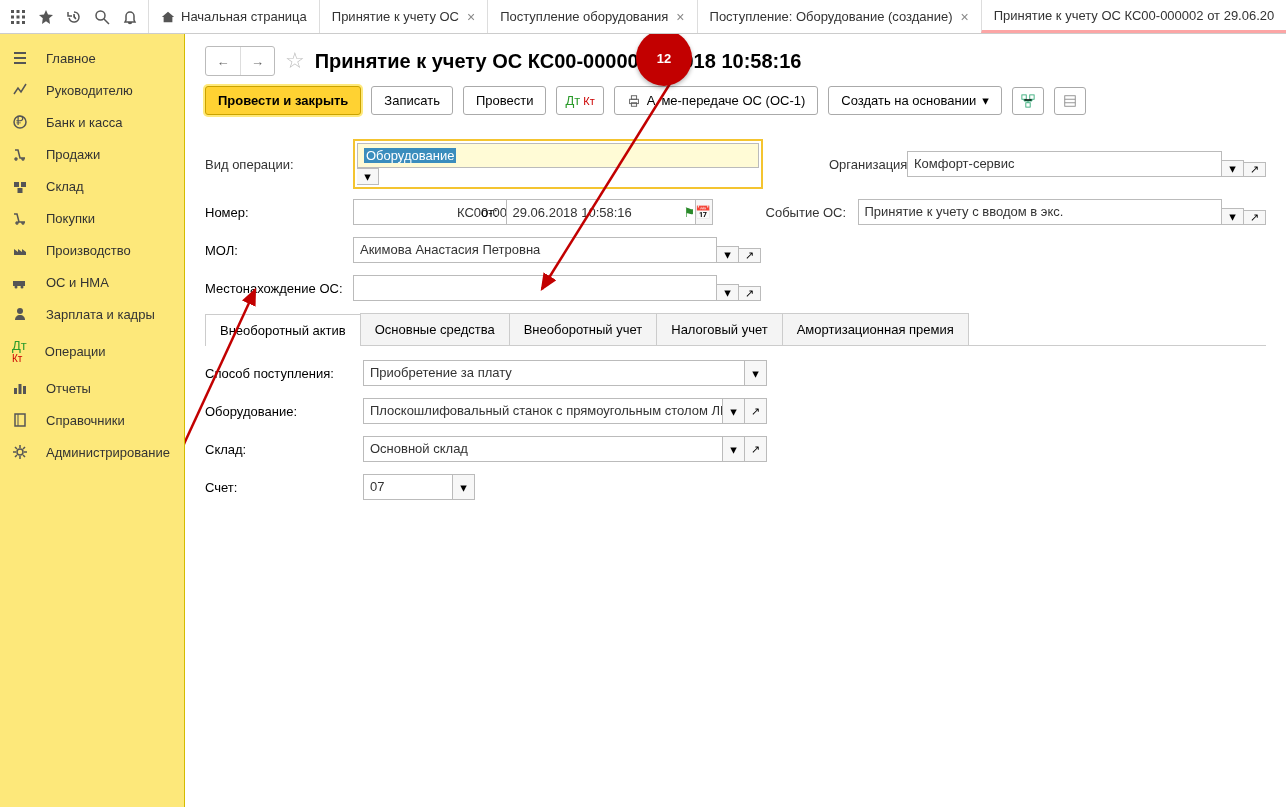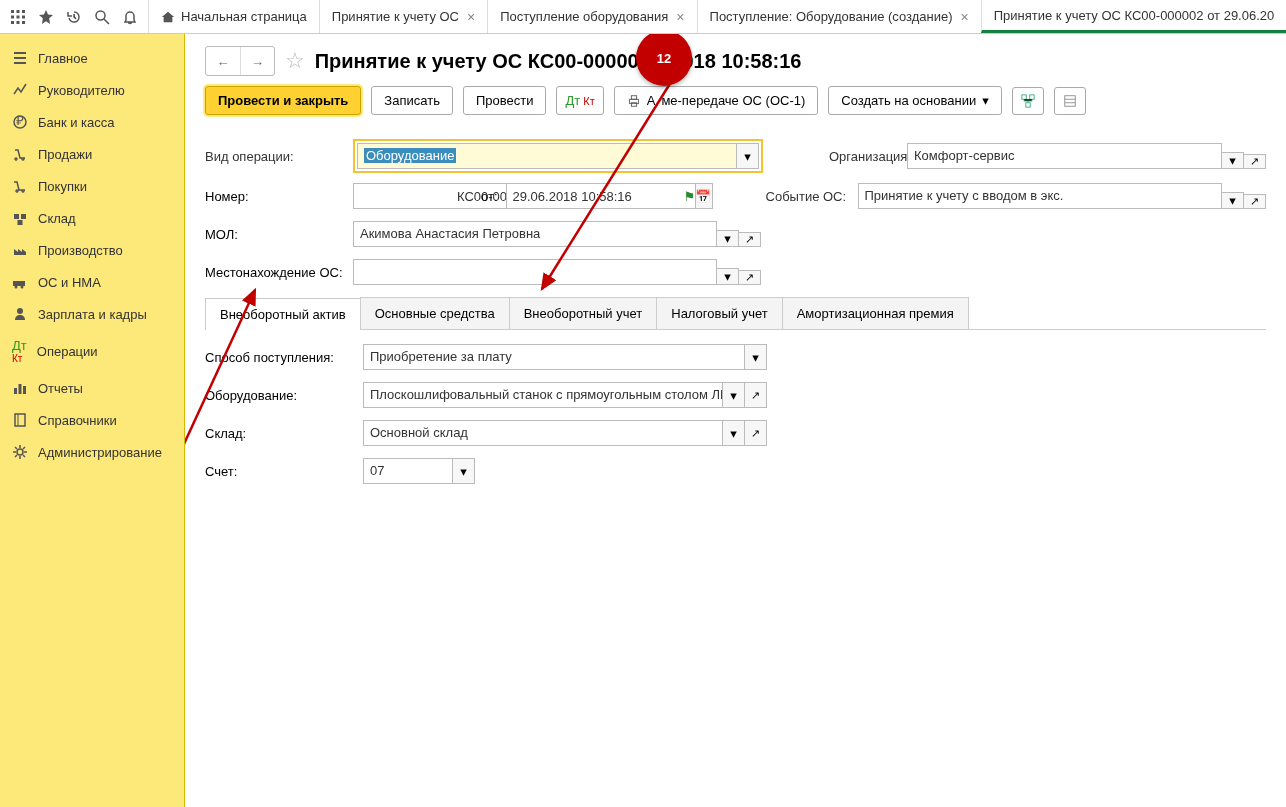--- a/index.html
+++ b/index.html
@@ -7,27 +7,27 @@
 body { display: flex; flex-direction: column; background: #fff; }
 
 
 .topbar { display: flex; align-items: stretch; height: 34px; border-bottom: 1px solid #ccc; background: #fff; }
 .topbar-icons { display: flex; align-items: center; gap: 0; padding: 0 4px; background: #fff; }
 .topbar-icons .ticon { width: 28px; height: 28px; display: flex; align-items: center; justify-content: center; color: #555; cursor: pointer; }
 .topbar-icons .ticon svg { width: 16px; height: 16px; }
 
 .tab { display: flex; align-items: center; padding: 0 12px; border-left: 1px solid #ddd; color: #333; cursor: pointer; white-space: nowrap; position: relative; }
 .tab .close { margin-left: 8px; font-size: 14px; color: #888; }
-.tab.active { border-bottom: 3px solid #15803d; }
+.tab.active { border-bottom: 3px solid #fca5a5; }
 .tab.home svg { margin-right: 6px; }
 
 
 .main { flex: 1; display: flex; min-height: 0; }
 .sidebar { width: 185px; background: #fde87a; border-right: 1px solid #d4bb00; padding-top: 8px; }
-.side-item { display: flex; align-items: center; gap: 10px; padding: 8px 12px; color: #333; cursor: pointer; }
+.side-item { display: flex; align-items: center; gap: 18px; padding: 8px 12px; color: #333; cursor: pointer; }
 .side-item svg { width: 16px; height: 16px; fill: #555; }
 .content { flex: 1; padding: 12px 20px; overflow: auto; position: relative; }
 
 
 .title-row { display: flex; align-items: center; gap: 10px; margin-bottom: 10px; }
 .navbtns { display: flex; border: 1px solid #bbb; border-radius: 3px; }
 .navbtn { width: 34px; height: 28px; display: flex; align-items: center; justify-content: center; cursor: pointer; color: #666; }
 .navbtn + .navbtn { border-left: 1px solid #ddd; }
 .star { color: #bbb; font-size: 22px; }
 .page-title { font-size: 20px; font-weight: 600; }
@@ -41,21 +41,21 @@
 .dk .dt { color: #2a9a2a; }
 
 
 .form-grid { display: grid; grid-template-columns: 140px 410px 50px 70px auto; align-items: center; row-gap: 12px; column-gap: 8px; margin-bottom: 10px; }
 .label { color: #333; }
 .field { display: flex; align-items: flex-end; }
 .input { flex: 1; border: 1px solid #bbb; padding: 4px 6px; height: 26px; background: #fff; color: #333; }
 .input.highlighted { background: #fffbd6; }
 .dd { width: 22px; border: 1px solid #bbb; border-left: none; display: flex; align-items: center; justify-content: center; background: #f7f7f7; cursor: pointer; }
 .ext { width: 22px; border: 1px solid #bbb; border-left: none; display: flex; align-items: center; justify-content: center; background: #f7f7f7; cursor: pointer; font-size: 11px; }
-.highlight-wrap { border: 2px solid #f4c430; padding: 2px; display: flex; }
+.highlight-wrap { border: 2px solid #f4c430; padding: 2px; display: flex; flex-direction: column; }
 .sel-text { background: #3b8dbd; color: #fff; padding: 0 2px; }
 .cal { width: 24px; border: 1px solid #bbb; border-left: none; display: flex; align-items: center; justify-content: center; background: #f7f7f7; cursor: pointer; }
 
 .row2 { display: flex; align-items: center; gap: 8px; margin-bottom: 12px; }
 .row2 .lab { width: 140px; }
 .row2 .f1 { width: 120px; display: flex; }
 .row2 .f2 { width: 170px; display: flex; }
 
 
 .doc-tabs { border-bottom: 1px solid #ccc; display: flex; }
@@ -162,31 +162,31 @@
         <span>Банк и касса</span>
       </div>
     <div class="side-item">
         <svg viewBox="0 0 16 16">
           <path d="M3 4h3l2 8h5M5 13a1 1 0 1 0 0 .1M12 13a1 1 0 1 0 0 .1" fill="none" stroke="#555" stroke-width="1.5"></path>
         </svg>
         <span>Продажи</span>
       </div>
     <div class="side-item">
         <svg viewBox="0 0 16 16">
-          <path d="M2 4h3l2 8h6M6 13a1 1 0 1 0 0 .1M12 13a1 1 0 1 0 0 .1" fill="none" stroke="#555" stroke-width="1.5"></path>
-        </svg>
-        <span>Покупки</span>
-      </div>
-    <div class="side-item">
-        <svg viewBox="0 0 16 16">
           <rect x="2" y="4" width="5" height="5" fill="#555"></rect>
           <rect x="9" y="4" width="5" height="5" fill="#555"></rect>
           <rect x="5.5" y="10" width="5" height="5" fill="#555"></rect>
         </svg>
         <span>Склад</span>
+      </div>
+    <div class="side-item">
+        <svg viewBox="0 0 16 16">
+          <path d="M2 4h3l2 8h6M6 13a1 1 0 1 0 0 .1M12 13a1 1 0 1 0 0 .1" fill="none" stroke="#555" stroke-width="1.5"></path>
+        </svg>
+        <span>Покупки</span>
       </div>
     <div class="side-item">
         <svg viewBox="0 0 16 16">
           <path d="M2 13V7l4 3V7l4 3V7l4 3v3z" fill="#555"></path>
         </svg>
         <span>Производство</span>
       </div>
     <div class="side-item">
         <svg viewBox="0 0 16 16">
           <rect x="1" y="7" width="12" height="5" fill="#555"></rect>

